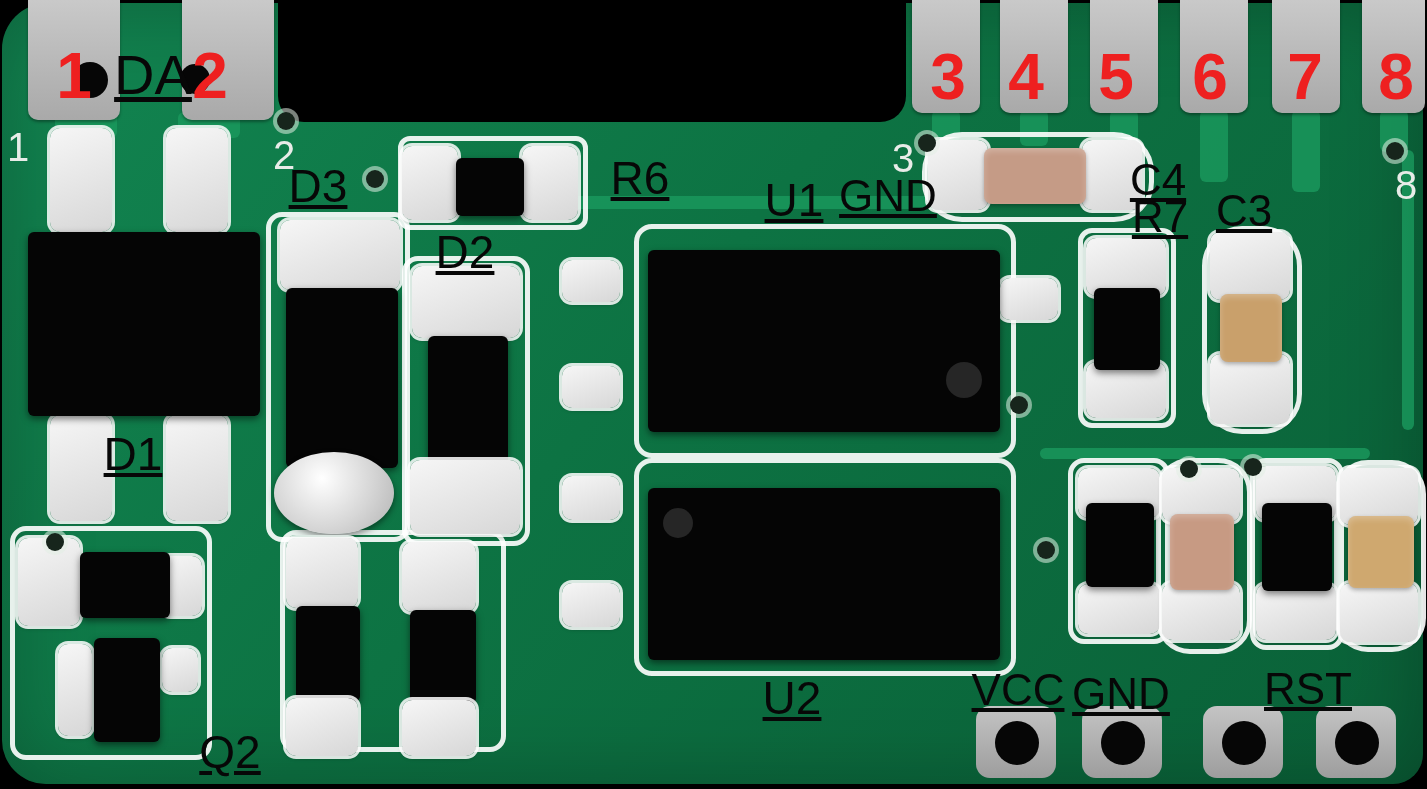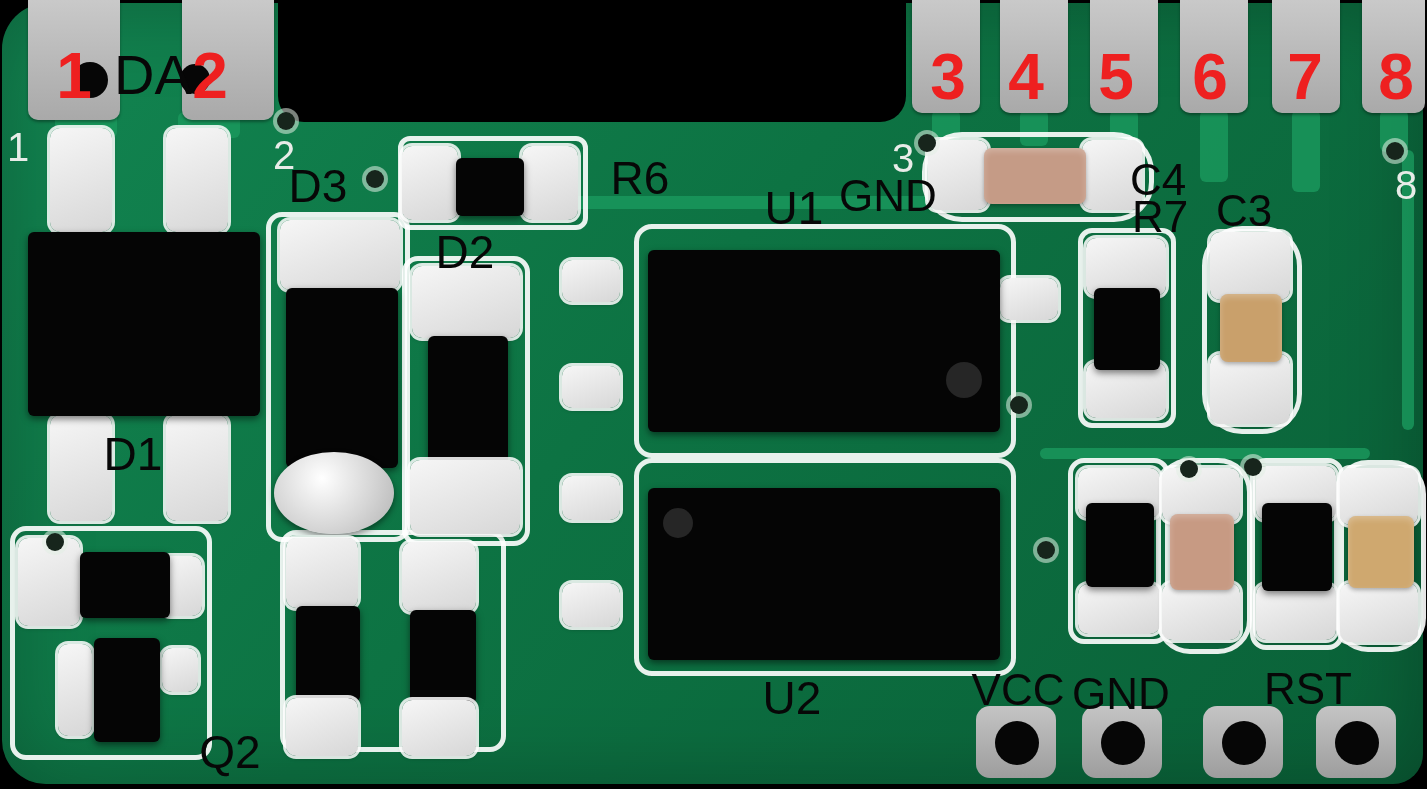--- a/index.html
+++ b/index.html
@@ -27,21 +27,21 @@
   .cap   { position:absolute; border-radius:8px; box-shadow:inset 0 3px 6px rgba(255,255,255,.25), 0 2px 4px rgba(0,0,0,.3); }
   .dot   { position:absolute; border-radius:50%; background:#262626; }
   .via   { position:absolute; width:18px; height:18px; border-radius:50%; background:#17251c;
            box-shadow:0 0 0 4px rgba(225,238,227,.55); }
   .blob  { position:absolute; background:radial-gradient(circle at 40% 32%, #ffffff, #d6d6d6 55%, #b2b2b2);
            border-radius:50%; box-shadow:0 3px 6px rgba(0,0,0,.45); }
   .gray-sq { position:absolute; background:linear-gradient(180deg,#c4c4c4,#9d9d9d); border-radius:14px; }
   .hole  { position:absolute; border-radius:50%; background:#060606; }
 
   .red-num  { position:absolute; transform:translate(-50%,-50%); color:#ee2020; font-size:64px; font-weight:600; line-height:1; }
-  .blk      { position:absolute; transform:translate(-50%,-50%); color:#070707; font-size:46px; font-weight:500; line-height:1; white-space:nowrap; }
+  .blk      { position:absolute; transform:translate(-50%,-50%); color:#070707; font-size:46px; font-weight:500; line-height:1; white-space:nowrap;text-decoration:underline; }
   .blk.big  { font-size:56px; }
   .blk.sm   { font-size:44px; }
   .silk-num { position:absolute; transform:translate(-50%,-50%); color:#e8ece8; font-size:40px; line-height:1; }
 </style>
 </head>
 <body>
 
 <div class="scene">
 
   <div class="board"></div>
@@ -186,21 +186,21 @@
 
   <div class="silk-num" style="left:18px;top:147px">1</div>
   <div class="silk-num" style="left:284px;top:155px">2</div>
   <div class="silk-num" style="left:903px;top:158px">3</div>
   <div class="silk-num" style="left:1406px;top:185px">8</div>
 
   <div class="blk big" style="left:153px;top:75px">DA</div>
   <div class="blk" style="left:318px;top:186px">D3</div>
   <div class="blk" style="left:465px;top:252px">D2</div>
   <div class="blk" style="left:640px;top:178px">R6</div>
-  <div class="blk" style="left:794px;top:208px">U1</div>
+  <div class="blk" style="left:794px;top:200px">U1</div>
   <div class="blk sm" style="left:888px;top:196px">GND</div>
   <div class="blk sm" style="left:1158px;top:180px">C4</div>
   <div class="blk sm" style="left:1160px;top:217px">R7</div>
   <div class="blk sm" style="left:1244px;top:211px">C3</div>
   <div class="blk" style="left:133px;top:454px">D1</div>
   <div class="blk" style="left:792px;top:698px">U2</div>
   <div class="blk" style="left:230px;top:752px">Q2</div>
 
   <div class="blk sm" style="left:1018px;top:690px">VCC</div>
   <div class="blk sm" style="left:1121px;top:694px">GND</div>

